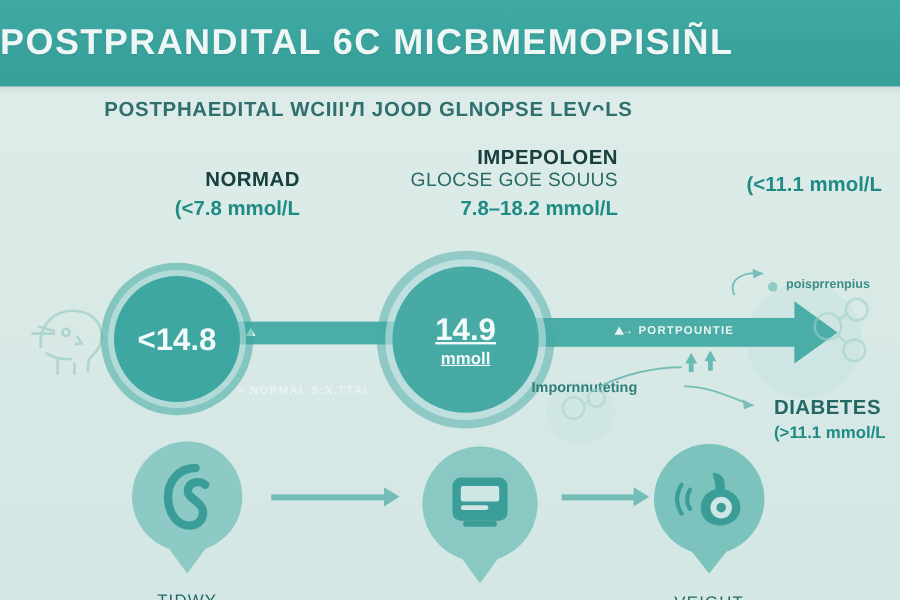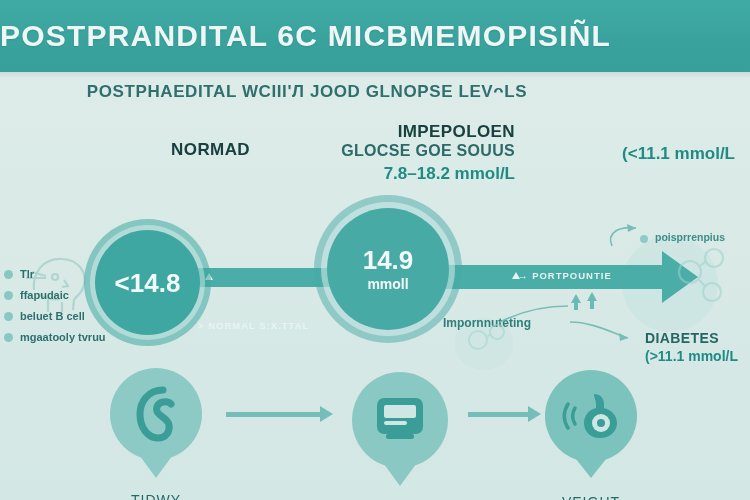--- a/index.html
+++ b/index.html
@@ -28,21 +28,21 @@
   .subtitle{position:absolute;left:0;top:82px;width:614px;text-align:center;
     color:#2f6f6d;font-size:17px;font-weight:bold;letter-spacing:.6px;
     text-transform:uppercase;filter:blur(.3px);}
 
   
   .cat{position:absolute;text-align:right;}
   .cat .cat-name{color:#17403f;font-size:17px;font-weight:bold;
     letter-spacing:.4px;text-transform:uppercase;filter:blur(.2px);}
   .cat .cat-sub{color:#1f8b84;font-size:17px;font-weight:bold;margin-top:4px;
     white-space:nowrap;filter:blur(.2px);}
-  .cat .cat-name2{color:#2b6a68;font-size:16px;font-weight:bold;
+  .cat .cat-name2{color:#2b6a68;font-size:16px;font-weight:normal;
     letter-spacing:.3px;text-transform:uppercase;filter:blur(.25px);}
 
   #cat-normal{left:20px;top:140px;width:230px;}
   #cat-igt{left:275px;top:122px;width:240px;}
   #cat-diab{left:505px;top:140px;width:230px;}
 
   
   .bar{position:absolute;background:#4bada7;}
   #bar-1{left:140px;top:268px;width:230px;height:19px;}
   #bar-2{left:390px;top:265px;width:280px;height:24px;}
@@ -64,44 +64,44 @@
 
   
   .circle{position:absolute;border-radius:50%;display:flex;
     flex-direction:column;align-items:center;justify-content:center;
     color:#f2fbfa;text-align:center;}
   .circle .big{font-size:26px;font-weight:bold;line-height:1;filter:blur(.2px);}
   .circle .small{font-size:14px;font-weight:bold;margin-top:3px;filter:blur(.25px);}
   #circle-normal{left:95px;top:230px;width:105px;height:105px;
     background:#3ea7a1;box-shadow:0 0 0 5px rgba(255,255,255,.38),
       0 0 0 11px rgba(62,167,161,.55);align-items:center;}
-  #circle-igt{left:327px;top:208px;width:122px;height:122px;
+  #circle-igt{left:327px;top:222px;width:122px;height:122px;
     background:#47aaa5;box-shadow:0 0 0 6px rgba(255,255,255,.42),
-      0 0 0 13px rgba(71,170,165,.5);}
+      0 0 0 13px rgba(71,170,165,.5);text-decoration:underline;}
 
   
   #bullets{position:absolute;left:4px;top:268px;width:118px;}
   .bullet-row{display:flex;align-items:center;margin-bottom:9px;}
   .bullet-dot{width:9px;height:9px;border-radius:50%;background:#87c8c3;
     flex:0 0 9px;margin-right:7px;}
   .bullet-text{color:#2c706e;font-size:11px;font-weight:bold;
     white-space:nowrap;filter:blur(.45px);}
 
   
   #head-icon{position:absolute;left:24px;top:250px;width:72px;height:66px;
     opacity:.30;}
 
   
   #anno-postprandial{position:absolute;left:655px;top:231px;
     color:#3d8e8a;font-size:10.5px;font-weight:bold;white-space:nowrap;
     filter:blur(.5px);}
   #anno-dot{position:absolute;left:640px;top:235px;width:8px;height:8px;
     border-radius:50%;background:#8ecbc6;}
   #anno-diab{position:absolute;left:645px;top:330px;width:105px;text-align:left;}
-  #anno-diab .t1{color:#246663;font-size:14px;font-weight:bold;
+  #anno-diab .t1{color:#246663;font-size:17px;font-weight:bold;
     letter-spacing:.4px;filter:blur(.25px);}
   #anno-diab .t2{color:#1f8b84;font-size:14px;font-weight:bold;
     margin-top:2px;white-space:nowrap;filter:blur(.25px);}
   #anno-impo{position:absolute;left:443px;top:316px;color:#2e7e7a;
     font-size:12px;font-weight:bold;white-space:nowrap;filter:blur(.5px);}
 
   
   #curves{position:absolute;left:0;top:0;width:750px;height:500px;
     pointer-events:none;}
 
@@ -144,20 +144,21 @@
 
   <div class="header">
     <div class="header-title">POSTPRANDITAL 6C MICBMEMOPISIÑL</div>
   </div>
   <div class="header-shadow"></div>
 
   <div class="subtitle">POSTPHAEDITAL WCIII'Л JOOD GLNOPSE LEVᴖLS</div>
 
   <div class="cat" id="cat-normal">
     <div class="cat-name">NORMAD</div>
+    <div class="cat-sub">(&lt;7.8 mmol/L</div>
   </div>
 
   <div class="cat" id="cat-igt">
     <div class="cat-name">Impepoloen</div>
     <div class="cat-name2">GLOCSE GOE SOUUS</div>
     <div class="cat-sub">7.8–18.2 mmol/L</div>
   </div>
 
   <div class="cat" id="cat-diab">
     <div class="cat-sub">(&lt;11.1 mmol/L</div>
@@ -186,38 +187,20 @@
     <g fill="none" stroke="#55a8a3" stroke-width="2.2">
       <path d="M10 40 C8 22 20 8 38 9 C55 10 63 22 60 35 C58 44 52 46 50 50 L49 60"></path>
       <path d="M14 44 C20 48 28 50 36 49"></path>
       <path d="M24 50 L24 62 M38 52 L38 62"></path>
       <circle cx="31" cy="27" r="3"></circle>
       <path d="M40 30 L44 36 L38 37"></path>
       <path d="M2 28 L22 28 M8 22 L22 26"></path>
     </g>
   </svg>
 
-  <div id="bullets">
-    <div class="bullet-row">
-      <span class="bullet-dot"></span>
-      <span class="bullet-text">Tlr</span>
-    </div>
-    <div class="bullet-row">
-      <span class="bullet-dot"></span>
-      <span class="bullet-text">ffapudaic</span>
-    </div>
-    <div class="bullet-row">
-      <span class="bullet-dot"></span>
-      <span class="bullet-text">beluet B cell</span>
-    </div>
-    <div class="bullet-row">
-      <span class="bullet-dot"></span>
-      <span class="bullet-text">mgaatooly tvruu</span>
-    </div>
-  </div>
 
   <div id="anno-dot"></div>
   <div id="anno-postprandial">poisprrenpius</div>
 
   <div id="anno-impo">Impornnuteting</div>
 
   <div id="anno-diab">
     <div class="t1">DIABETES</div>
     <div class="t2">(&gt;11.1 mmol/L</div>
   </div>

